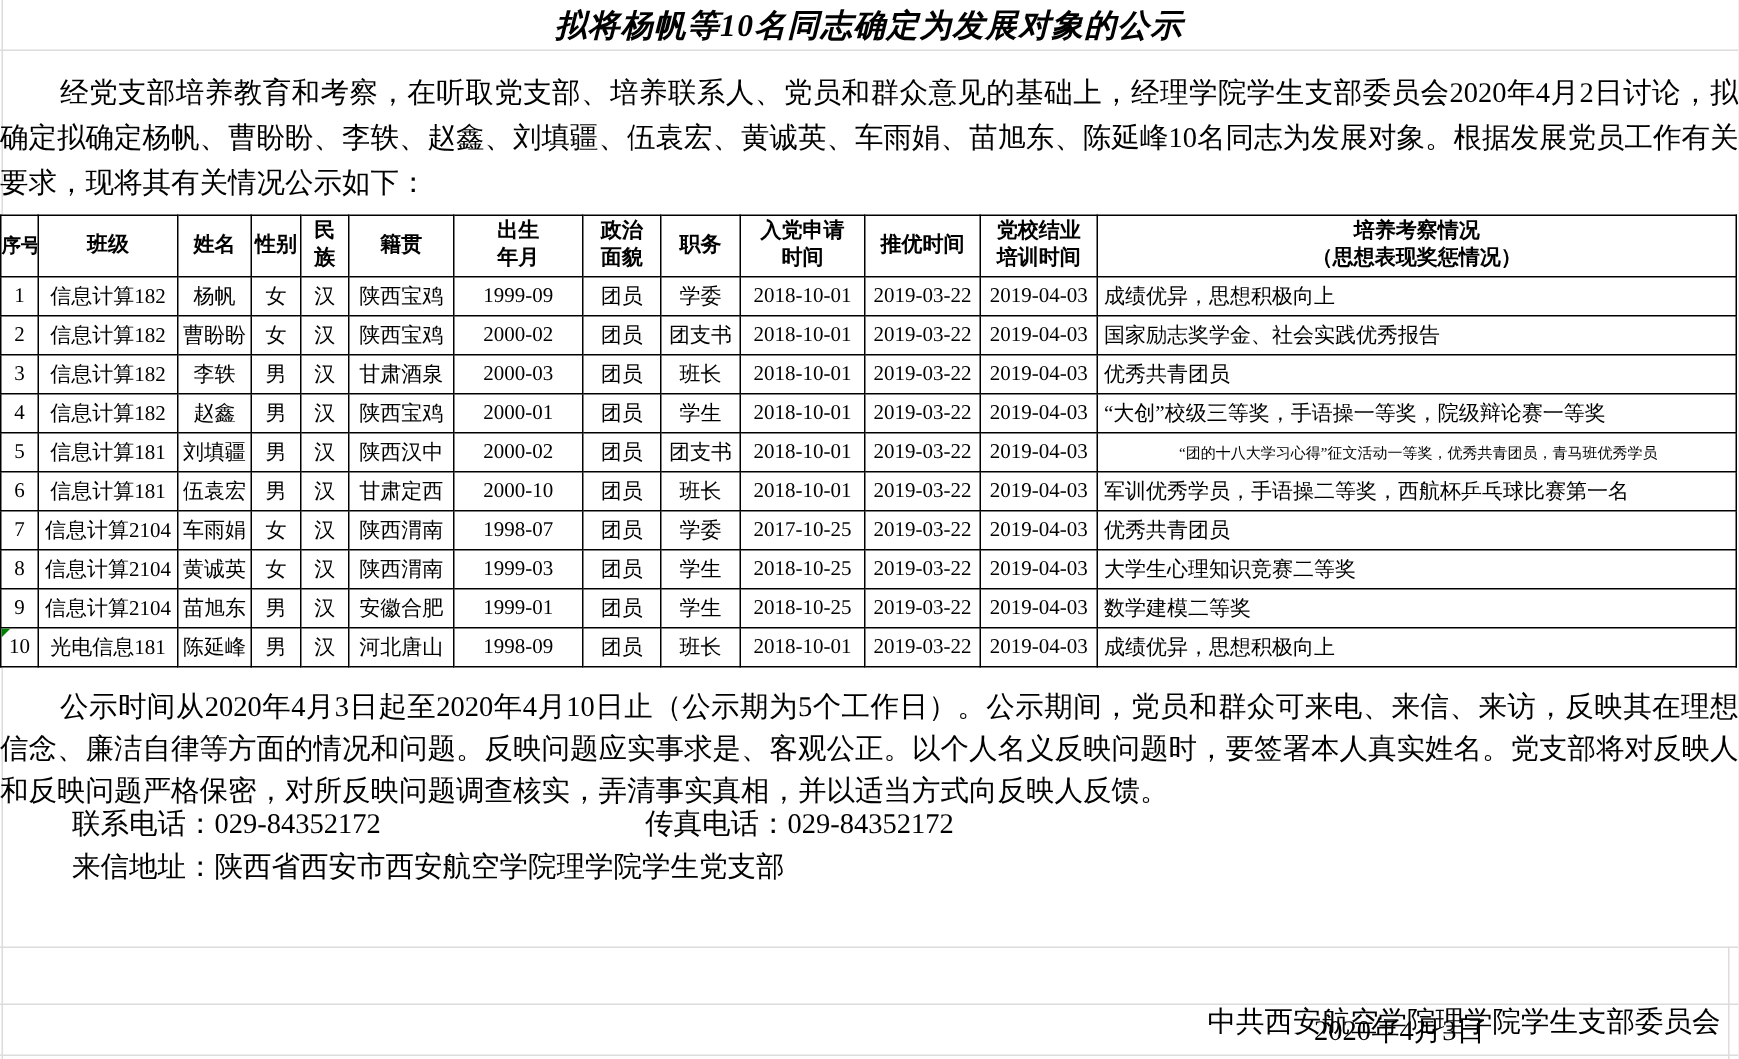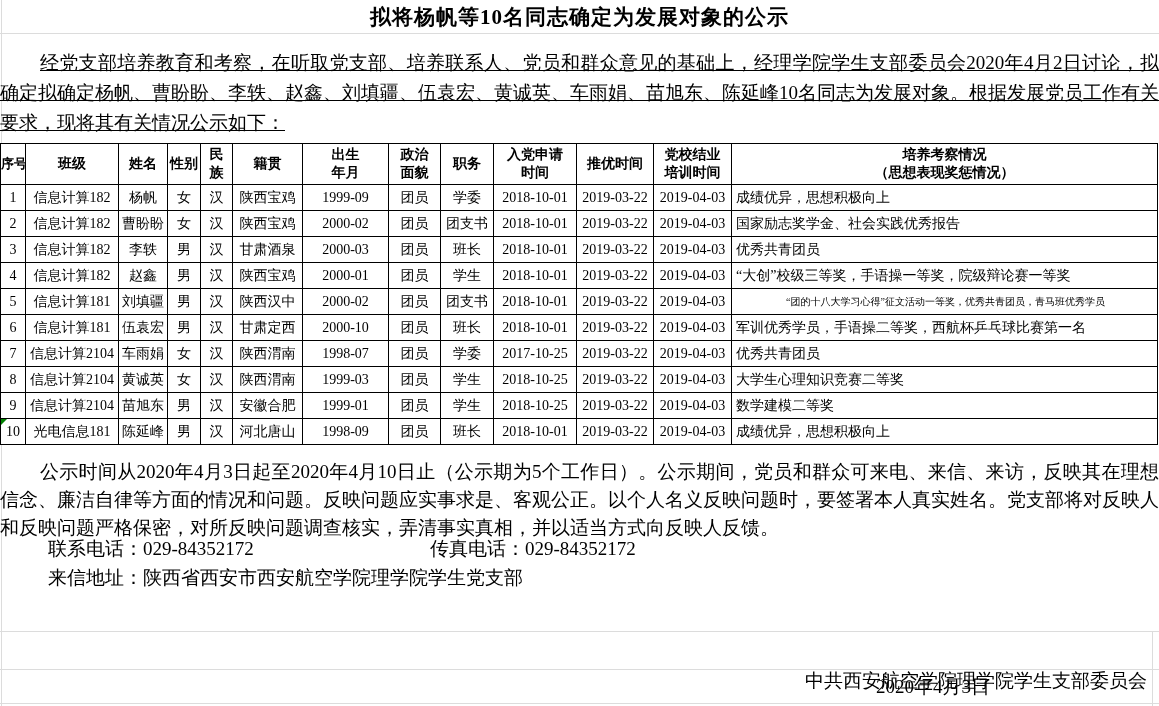--- a/index.html
+++ b/index.html
@@ -10,27 +10,27 @@
   .vline{position:absolute;width:1px;background:#dcdcdc;}
   .vl-left{left:1px;top:0;height:706px;}
   .vl-right{left:1152px;top:631px;height:75px;}
   .hline{position:absolute;left:0;width:1159px;height:1px;background:#dcdcdc;}
   .hl-title{top:33px;}
   .hl-f1{top:631px;}
   .hl-f2{top:669px;}
   .hl-f3{top:703px;}
   .title{
     position:absolute;top:0;left:0;width:100%;height:33px;line-height:34px;
-    text-align:center;font-size:21px;font-weight:bold;letter-spacing:1px;
+    text-align:center;font-size:21px;font-weight:bold;letter-spacing:1px;font-style:italic;
   }
   .para{
     position:absolute;left:0;width:1159px;margin:0;text-align:justify;
     font-size:19px;line-height:30px;text-indent:40px;
   }
-  .intro{top:48px;text-decoration:underline;}
+  .intro{top:48px;}
   .notice{top:458px;line-height:28px;}
   .contact-line{position:absolute;left:48px;font-size:19px;white-space:nowrap;}
   .cl-phone{top:536px;}
   .cl-fax{left:430px;top:536px;}
   .cl-address{top:565px;}
   .cl-email{top:594px;}
   .footer-org{position:absolute;top:638px;right:12px;font-size:19px;white-space:nowrap;margin-top:30px;}
   .footer-date{position:absolute;top:674px;right:169px;font-size:19px;white-space:nowrap;}
   table.tbl{
     position:absolute;top:143px;left:0;width:1157px;background:#fff;

